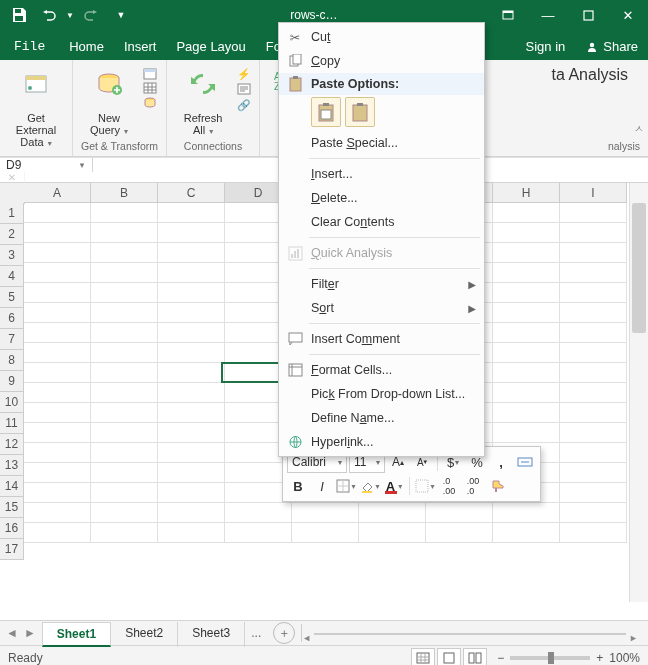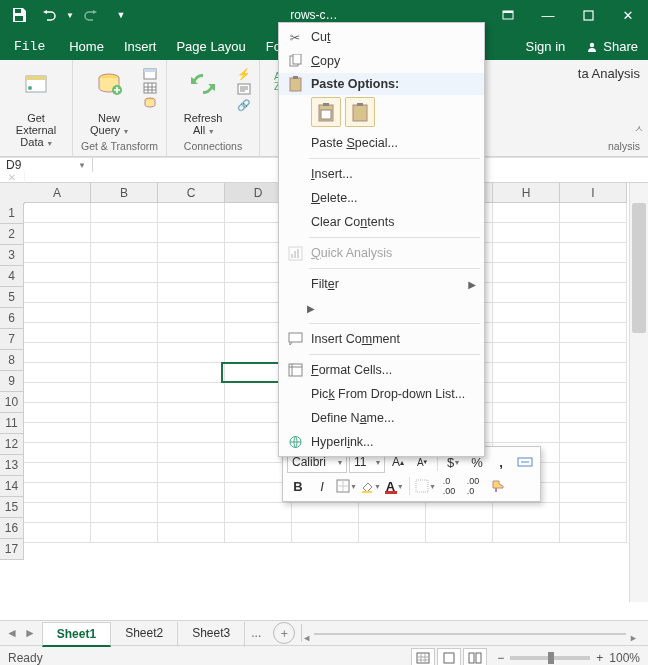--- a/index.html
+++ b/index.html
@@ -226,21 +226,21 @@
                 <text x="4" y="22" font-size="10" fill="#4a6">Z</text>
                 <path d="M18 6v14l-3-3m3 3l3-3" stroke="#4a6" stroke-width="1.5" fill="none"></path>
               </svg>
             </div>
           <div class="lbl" style="white-space:pre-line">Sor
 Filt</div>
         </div>
       </div>
       <div class="grplabel"></div>
     </div>
-    <div style="position:absolute;right:8px;top:6px;font-size:13px;">ta Analysis</div>
+    <div style="position:absolute;right:20px;top:6px;font-size:16px;">ta Analysis</div>
     <div style="position:absolute;right:8px;bottom:4px;font-size:10.5px;color:#6a6a6a;">nalysis</div>
     <div style="position:absolute;right:4px;bottom:20px;font-size:10px;color:#777;cursor:pointer;">ㅅ</div>
   </div>
 
   <div class="namebox-row">
     <div class="namebox">
       <span>D9</span>
       <span class="nbarrow">▾</span>
     </div>
     <div class="fxbtn" style="opacity:0.4">✕</div>
@@ -600,20 +600,21 @@
       <div class="cm-lbl"><u class="acc">Q</u>uick Analysis</div>
     </div>
     <div class="cm-sep"></div>
     <div class="cm-item">
       <div class="cm-ic"></div>
       <div class="cm-lbl">Filt<u class="acc">e</u>r</div>
       <div class="cm-arrow">▶</div>
     </div>
     <div class="cm-item">
       <div class="cm-ic"></div>
+      <div class="cm-lbl">S<u class="acc">o</u>rt</div>
       <div class="cm-arrow">▶</div>
     </div>
     <div class="cm-sep"></div>
     <div class="cm-item">
       <div class="cm-ic">
           <svg width="15" height="14" viewBox="0 0 15 14">
             <rect x="1" y="1" width="13" height="9" fill="#fff" stroke="#888"></rect>
             <path d="M4 10l-2 3v-3" fill="#fff" stroke="#888"></path>
           </svg>
         </div>

